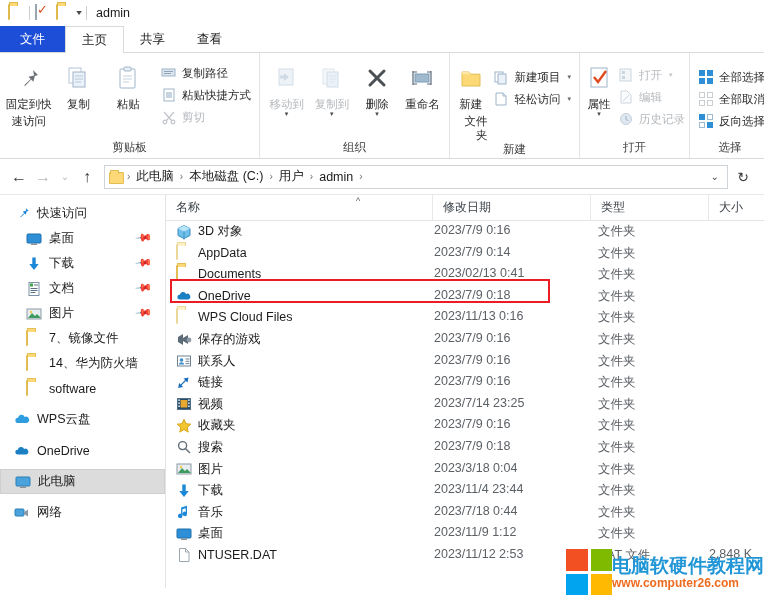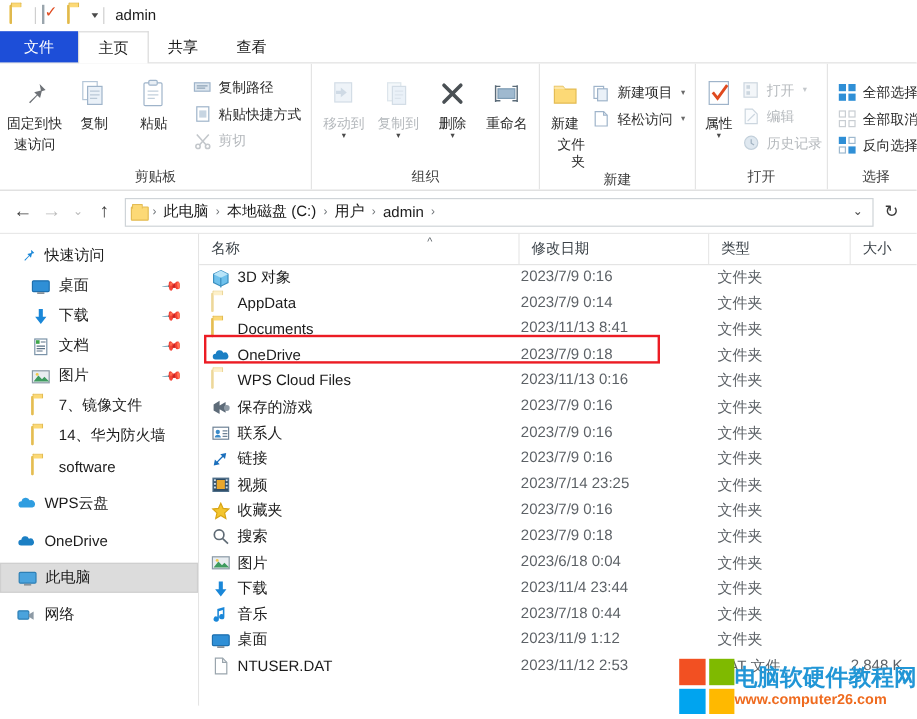--- a/index.html
+++ b/index.html
@@ -681,21 +681,21 @@
         <div class="cell-date">2023/7/9 0:14</div>
         <div class="cell-type">文件夹</div>
         <div class="cell-size"></div>
       </div>
 
       <div class="row">
         <div class="cell-name">
           <span class="ficon"><span class="ic-folder"></span></span>
           <span class="fname">Documents</span>
         </div>
-        <div class="cell-date">2023/11/13 8:41</div>
+        <div class="cell-date">2023/02/13 0:41</div>
         <div class="cell-type">文件夹</div>
         <div class="cell-size"></div>
       </div>
 
       <div class="row">
         <div class="cell-name">
           <span class="ficon">
             <svg width="16" height="16" viewBox="0 0 16 16">
                 <path d="M3.6 11.5a2.4 2.4 0 01.2-4.8 3.3 3.3 0 016.3-.8 2.6 2.6 0 012.3 5.6z" fill="#1b7fc4"></path>
               </svg>
@@ -823,21 +823,21 @@
         <div class="cell-name">
           <span class="ficon">
             <svg width="16" height="16" viewBox="0 0 16 16">
                 <rect x="1" y="3" width="14" height="10" fill="#e8edf1" stroke="#8b9aa6"></rect>
                 <path d="M2 12l4-5 3 3 2-2 4 4z" fill="#3e9b5f"></path>
                 <circle cx="5" cy="6" r="1.2" fill="#f2c94c"></circle>
               </svg>
           </span>
           <span class="fname">图片</span>
         </div>
-        <div class="cell-date">2023/6/18 0:04</div>
+        <div class="cell-date">2023/3/18 0:04</div>
         <div class="cell-type">文件夹</div>
         <div class="cell-size"></div>
       </div>
 
       <div class="row">
         <div class="cell-name">
           <span class="ficon">
             <svg width="16" height="16" viewBox="0 0 16 16">
                 <path d="M6.3 1.5h3.4v6.5h3L8 14 3.3 8h3z" fill="#1a87d8"></path>
               </svg>

